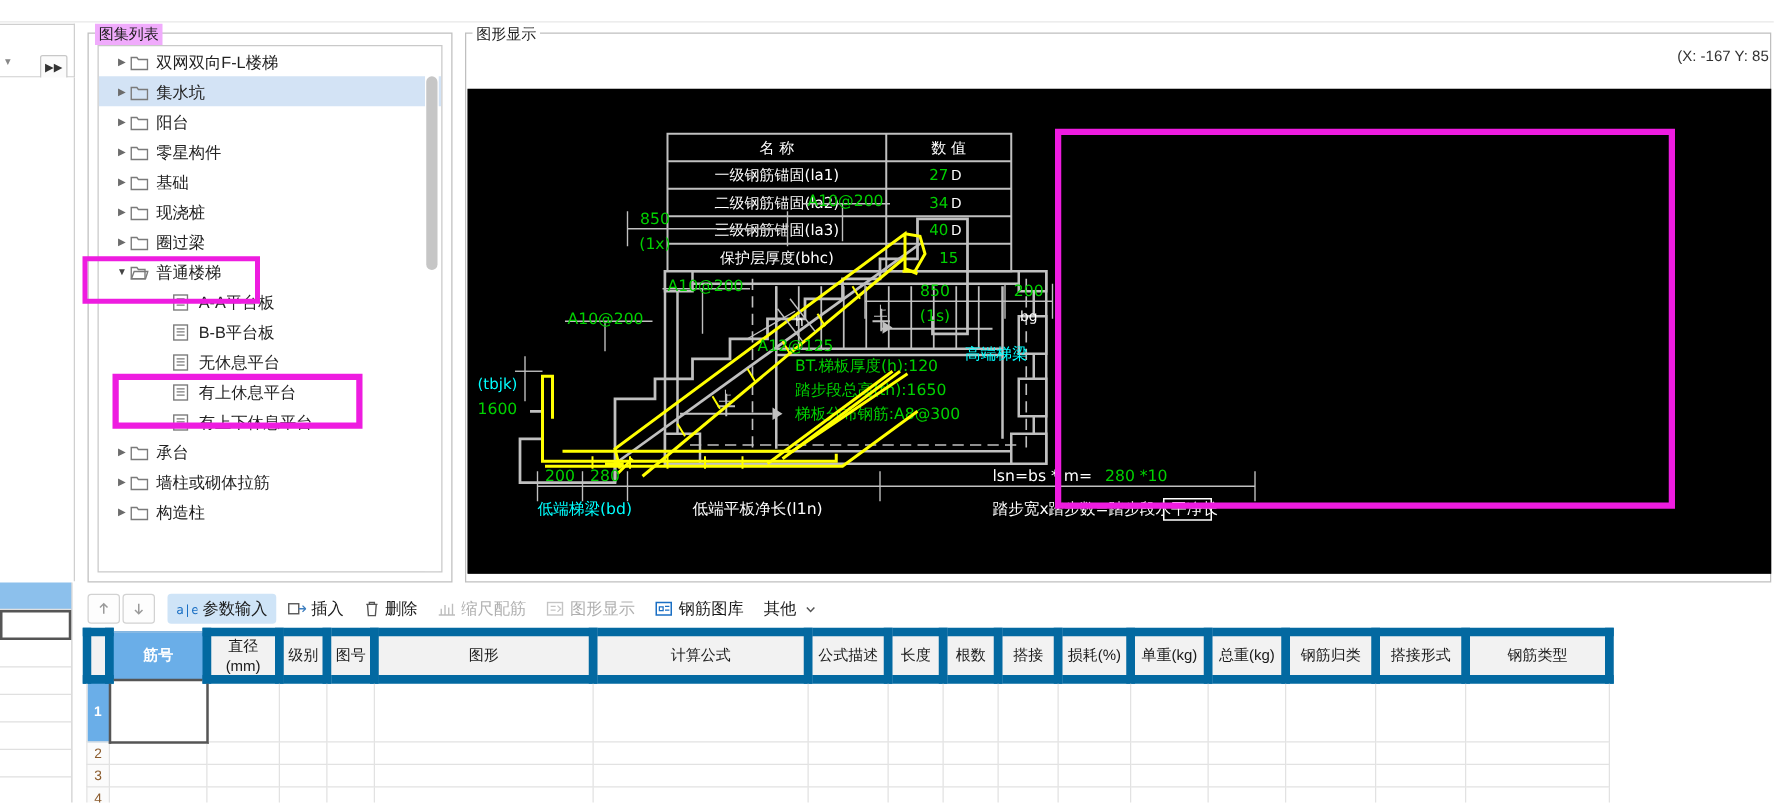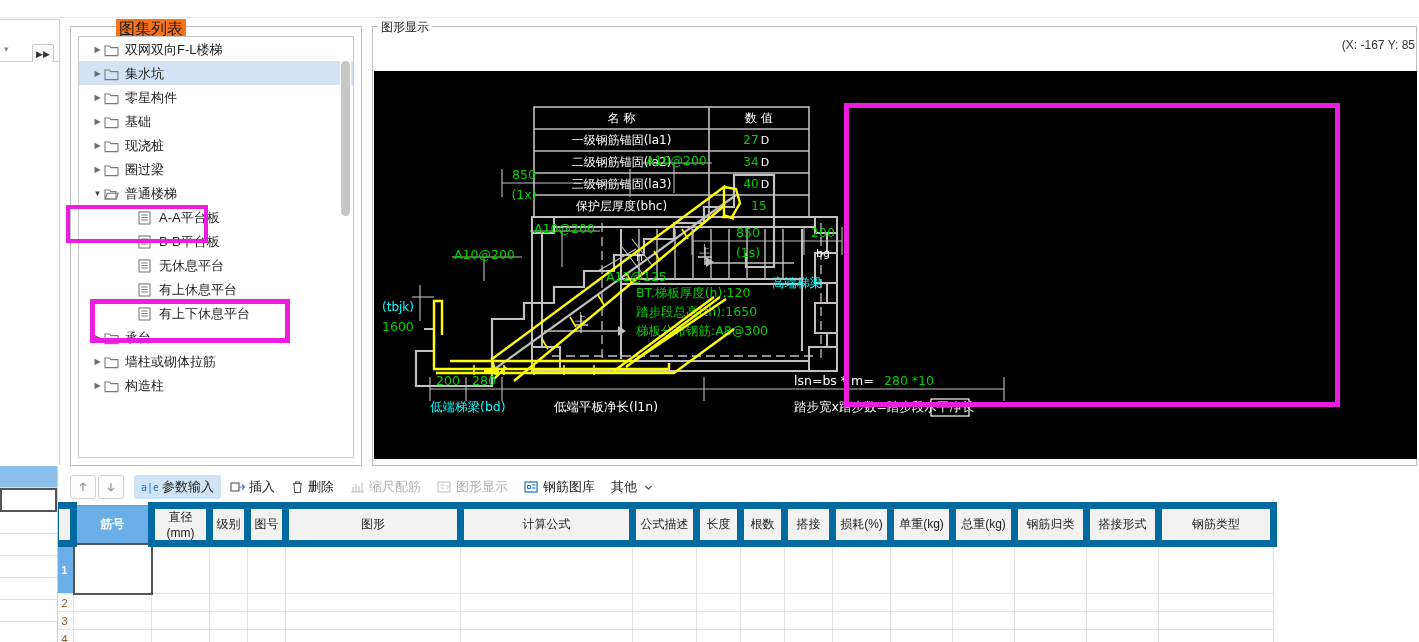--- a/index.html
+++ b/index.html
@@ -21,22 +21,22 @@
   #expand-btn { position:absolute; left:32px; top:24px; width:22px; height:20px;
                 border:1px solid #c8c8c8; background:#fbfbfb; border-radius:2px;
                 display:flex; align-items:center; justify-content:center;
                 font-size:9px; color:#333; cursor:pointer; }
   #left-remnant-low { position:absolute; left:0; top:62px; width:60px; height:403px;
                       background:#fff; border-right:1px solid #cfcfcf; }
 
   
   #atlas-group { position:absolute; left:70px; top:26px; width:292px; height:440px;
                  border:1px solid #bfbfbf; background:#ffffff; }
-  #atlas-legend { position:absolute; left:76px; top:19px; background:#f97316;
-                  padding:0 3px; font-size:16px; color:#1b1b1b;margin-left:40px; }
+  #atlas-legend { position:absolute; left:76px; top:19px; background:#f0abfc;
+                  padding:0 3px; font-size:12px; color:#1b1b1b; }
   #tree-box { position:absolute; left:78px; top:36px; width:276px; height:422px;
               border:1px solid #c9c9c9; background:#ffffff; overflow:hidden; }
   .tnode { position:relative; height:24px; line-height:24px; padding-left:12px;
            white-space:nowrap; font-size:13px; color:#222; cursor:default; }
   .tnode.sel { background:#d3e3f5; }
   .tnode .arrow { display:inline-block; width:13px; text-align:center;
                   font-size:8px; color:#6b6b6b; vertical-align:middle; }
   .tnode .arrow.open { color:#444; }
   .tnode .ico { display:inline-block; width:18px; vertical-align:middle;
                 margin-right:3px; }
@@ -70,21 +70,21 @@
           padding:0 7px; border-radius:3px; font-size:13px; color:#1b1b1b;
           cursor:pointer; white-space:nowrap; }
   .tbtn.active { background:#cfe4f7; }
   .tbtn.disabled { color:#b0b0b0; cursor:default; }
   .tbtn.square { width:26px; justify-content:center; padding:0;
                  border:1px solid #d2d2d2; background:#fdfdfd; }
   .tbtn .cap { line-height:24px; }
   #toolbar .sep { width:6px; }
 
   
-  #grid { position:absolute; left:52px; top:502px; width:1353px; height:140px;
+  #grid { position:absolute; left:66px; top:502px; width:1353px; height:140px;
           background:#ffffff; overflow:hidden; }
   table.g { border-collapse:collapse; table-layout:fixed; font-size:12px; }
   table.g th { background:#f2f2f2; border:7px solid #0369a1; height:26px;
                font-weight:normal; color:#1b1b1b; padding:0 2px; }
   table.g th.rowhdr { width:18px; background:#f2f2f2; }
   table.g th.first { background:#6aaee8; color:#ffffff; font-weight:bold;
                      border:1px solid #5c9ed6; }
   table.g td { border:1px solid #e2e2e2; height:18px; background:#ffffff; }
   table.g td.rn { width:18px; background:#fbfbfb; text-align:center;
                   color:#8a5a2b; font-size:11px; border:1px solid #e2e2e2; }
@@ -116,20 +116,23 @@
 <div id="atlas-legend">图集列表</div>
 
 <div id="tree-box">
   <div id="tree-nodes">
       <div class="tnode"><span class="arrow">▶</span><span class="ico"><svg class="gi" width="15" height="13" viewBox="0 0 15 13">
             <path d="M1 2h4.5l1.2 1.6H14v8H1z" fill="none" stroke="#7a7a7a" stroke-width="1.1"></path>
           </svg></span><span class="lbl">双网双向F-L楼梯</span></div>
       <div class="tnode sel"><span class="arrow">▶</span><span class="ico"><svg class="gi" width="15" height="13" viewBox="0 0 15 13">
             <path d="M1 2h4.5l1.2 1.6H14v8H1z" fill="none" stroke="#7a7a7a" stroke-width="1.1"></path>
           </svg></span><span class="lbl">集水坑</span></div>
+      <div class="tnode"><span class="arrow">▶</span><span class="ico"><svg class="gi" width="15" height="13" viewBox="0 0 15 13">
+            <path d="M1 2h4.5l1.2 1.6H14v8H1z" fill="none" stroke="#7a7a7a" stroke-width="1.1"></path>
+          </svg></span><span class="lbl">阳台</span></div>
       <div class="tnode"><span class="arrow">▶</span><span class="ico"><svg class="gi" width="15" height="13" viewBox="0 0 15 13">
             <path d="M1 2h4.5l1.2 1.6H14v8H1z" fill="none" stroke="#7a7a7a" stroke-width="1.1"></path>
           </svg></span><span class="lbl">零星构件</span></div>
       <div class="tnode"><span class="arrow">▶</span><span class="ico"><svg class="gi" width="15" height="13" viewBox="0 0 15 13">
             <path d="M1 2h4.5l1.2 1.6H14v8H1z" fill="none" stroke="#7a7a7a" stroke-width="1.1"></path>
           </svg></span><span class="lbl">基础</span></div>
       <div class="tnode"><span class="arrow">▶</span><span class="ico"><svg class="gi" width="15" height="13" viewBox="0 0 15 13">
             <path d="M1 2h4.5l1.2 1.6H14v8H1z" fill="none" stroke="#7a7a7a" stroke-width="1.1"></path>
           </svg></span><span class="lbl">现浇桩</span></div>
       <div class="tnode"><span class="arrow">▶</span><span class="ico"><svg class="gi" width="15" height="13" viewBox="0 0 15 13">

